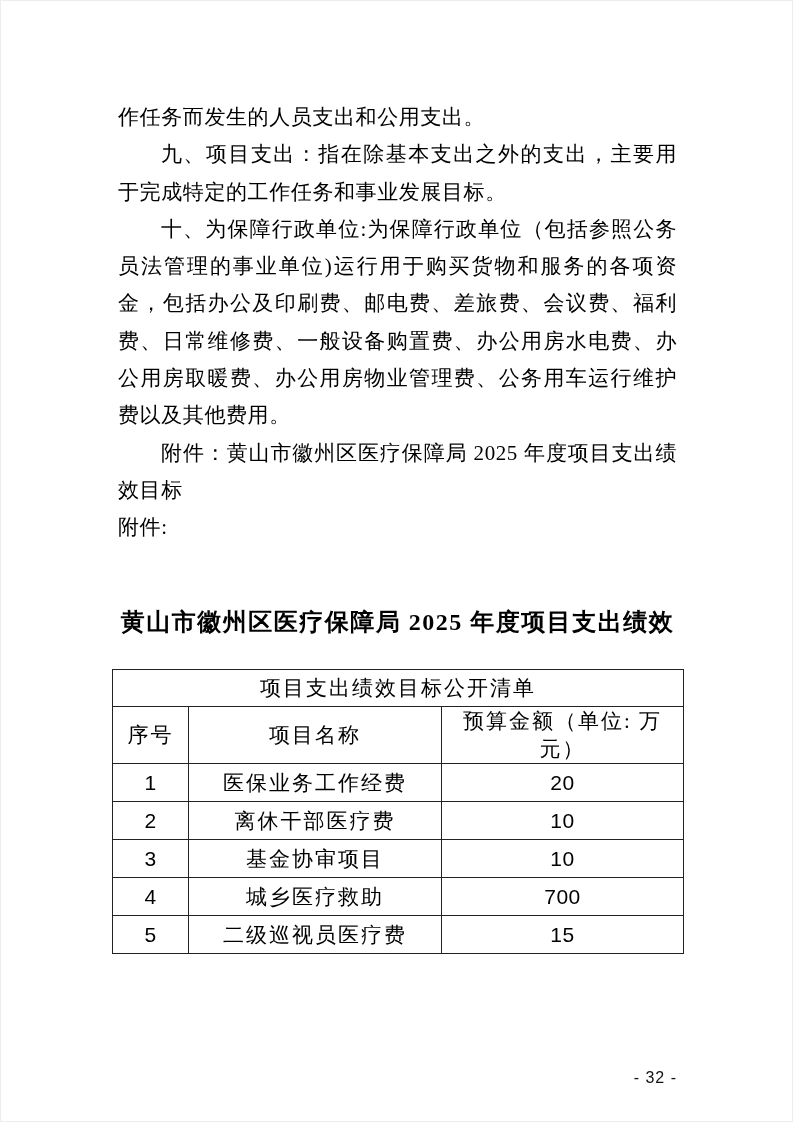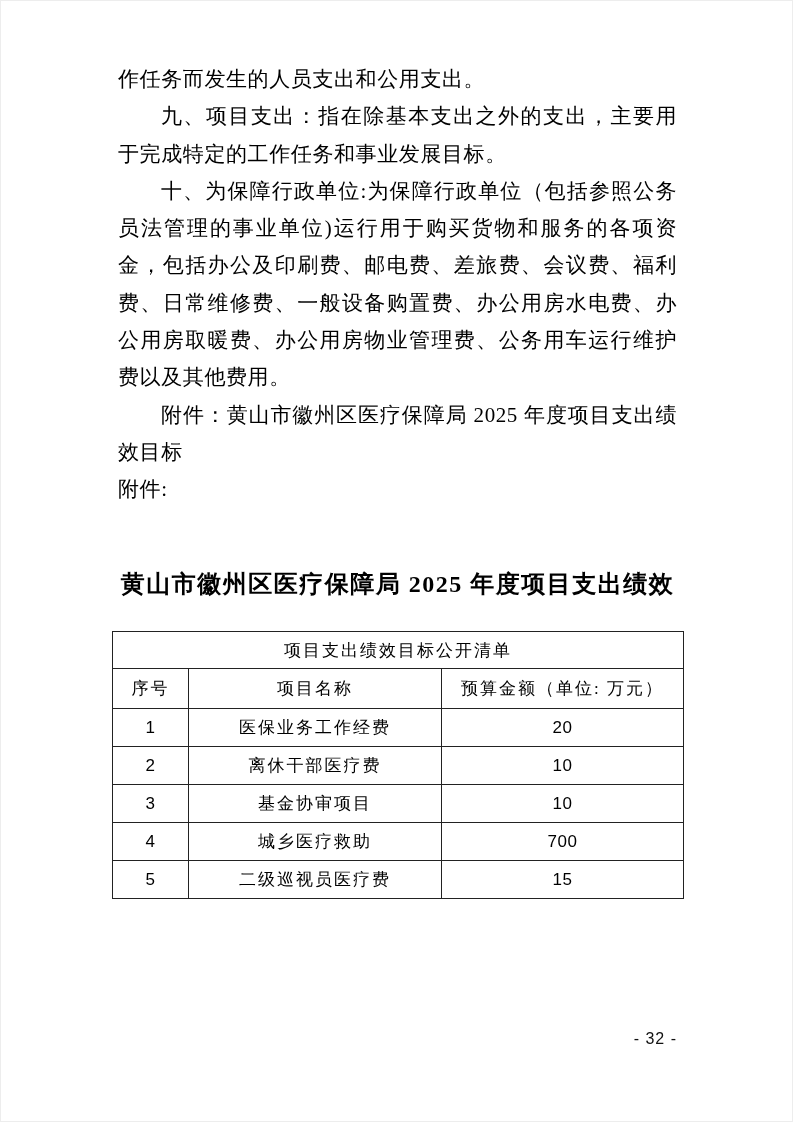--- a/index.html
+++ b/index.html
@@ -7,21 +7,21 @@
   .page {
     position: relative;
     width: 793px;
     height: 1122px;
     background: #ffffff;
     border: 1px solid #ededed;
     font-family: "Liberation Serif", "DejaVu Serif", serif;
     color: #000000;
     overflow: hidden;
   }
-  .content { padding: 60px 115px 0 117px; }
+  .content { padding: 98px 115px 0 117px; }
   p.body {
     margin: 0;
     font-size: 21px;
     line-height: 37.3px;
     letter-spacing: 0.6px;
     text-align: justify;
   }
   p.ind { text-indent: 43px; }
   .lead { font-weight: normal; }
   .doc-title {
@@ -36,34 +36,34 @@
   table.perf {
     border-collapse: collapse;
     table-layout: fixed;
     width: 571px;
     margin: 28px 0 0 -6px;
     text-align: center;
   }
   .perf th, .perf td {
     border: 1.6px solid #222222;
     font-weight: normal;
-    font-size: 17px;
+    font-size: 21px;
     letter-spacing: 2px;
     padding: 0;
   }
   .perf .caption-cell { height: 37px; }
   .perf .hdr-row th { height: 40px; }
   .perf .data-row td { height: 38px; }
   .perf .num {
     font-family: "Liberation Sans", "DejaVu Sans", sans-serif;
     letter-spacing: 0.5px;
   }
   .page-num {
     position: absolute;
-    top: 1029px;
+    top: 1068px;
     right: 115px;
     font-family: "Liberation Sans", "DejaVu Sans", sans-serif;
     font-size: 16px;
     letter-spacing: 1px;
     color: #111111;
   }
 </style>
 </head>
 <body>
 

